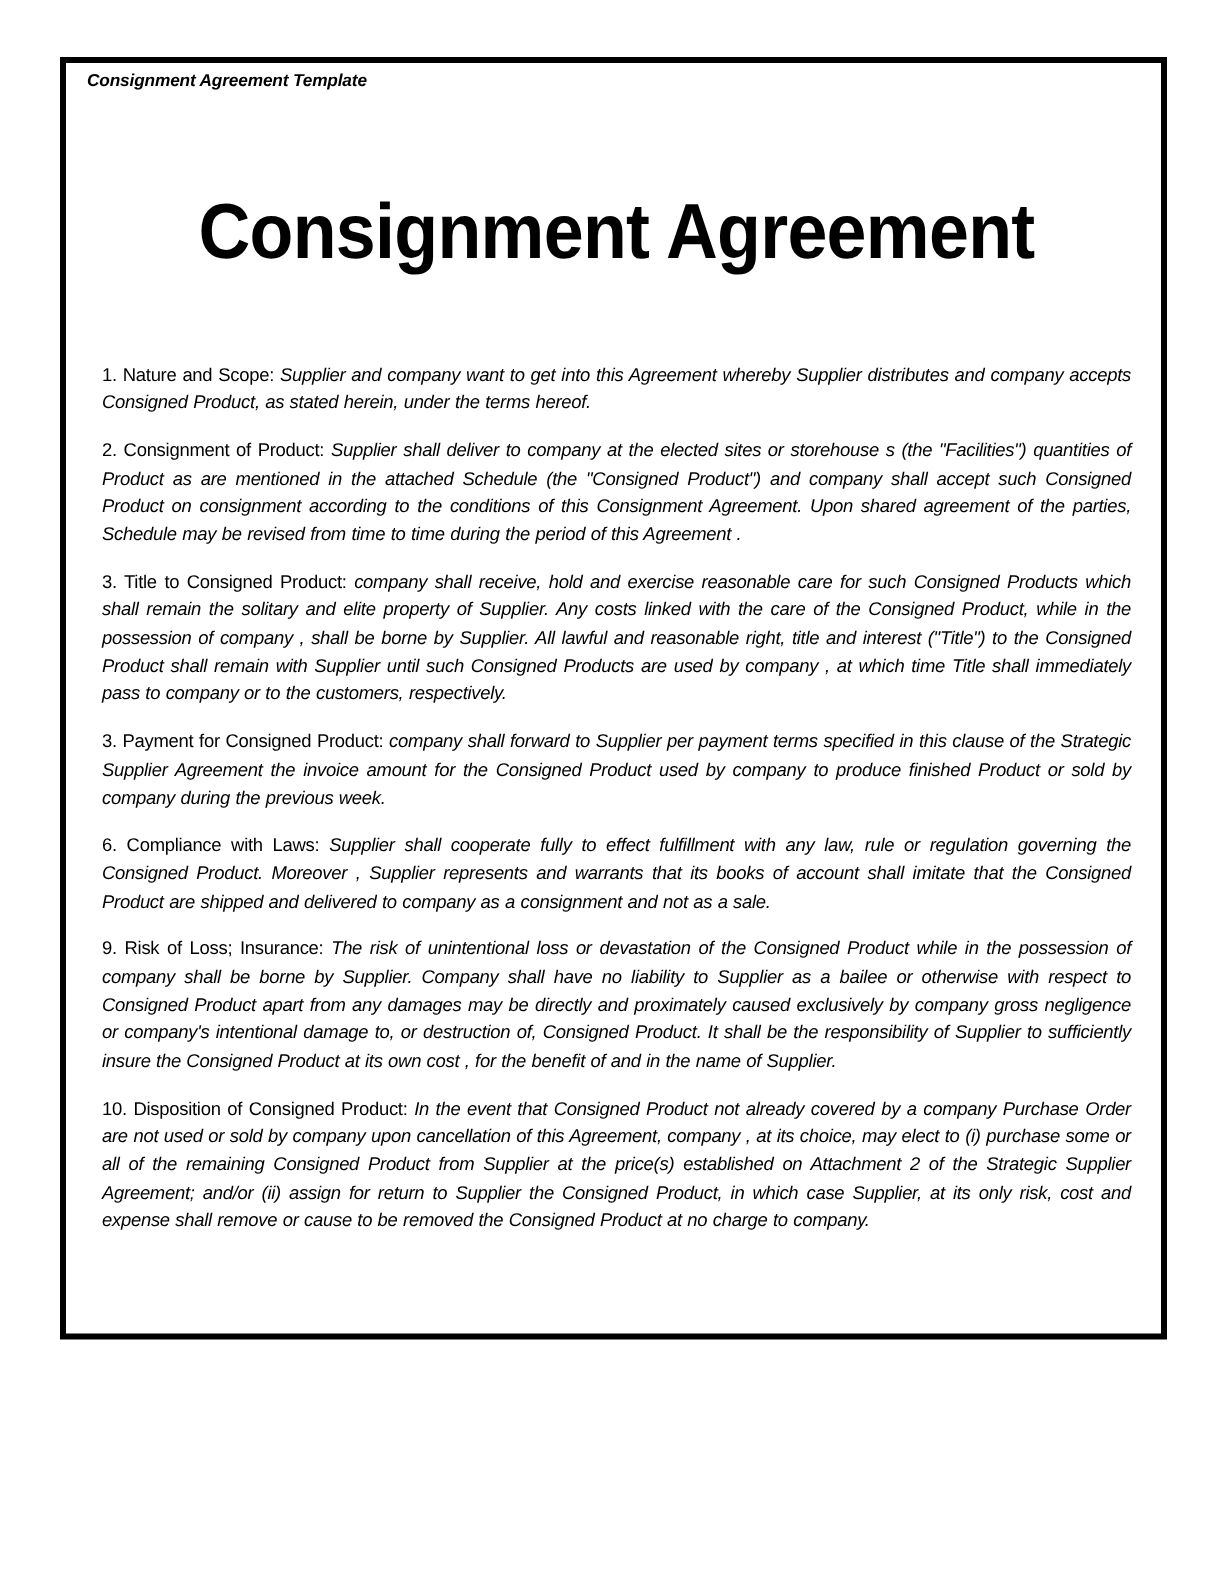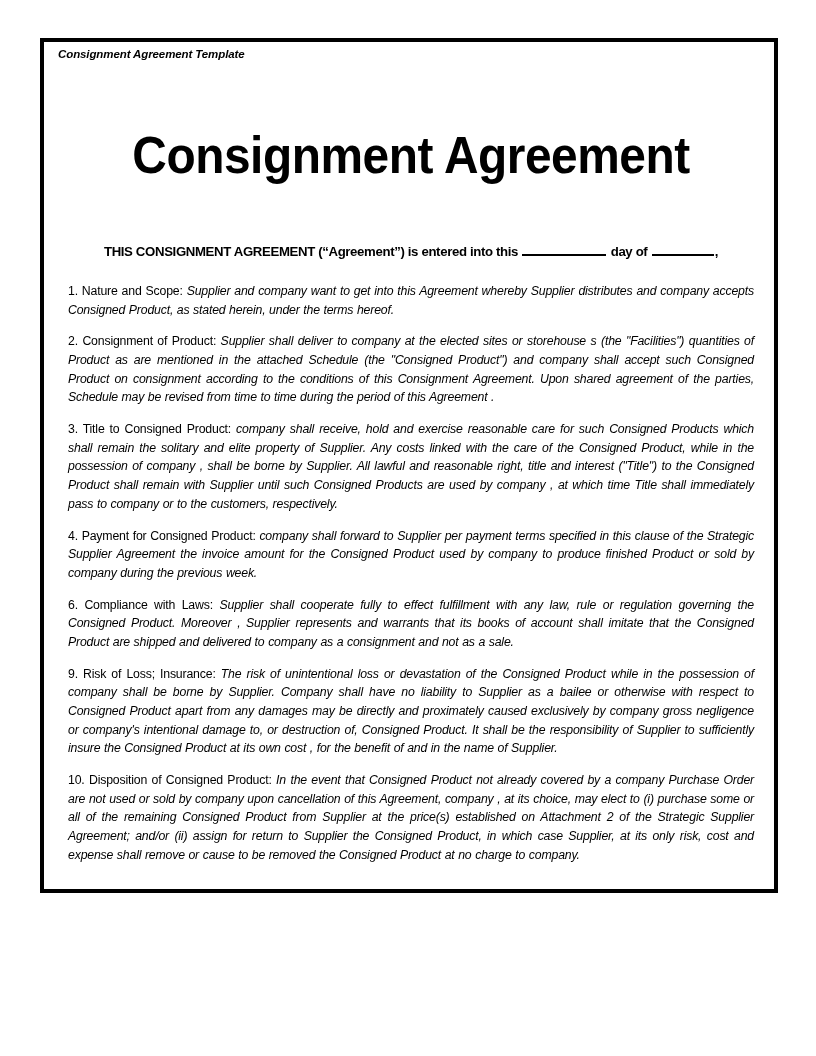--- a/index.html
+++ b/index.html
@@ -117,39 +117,38 @@
 
 <div class="page">
 
   <div class="doc-header">Consignment Agreement Template</div>
 
   <div class="content">
 
     <h1 class="doc-title">Consignment Agreement</h1>
 
     <div class="preamble">
-      <span class="ln ln1"><span>THIS CONSIGNMENT AGREEMENT (“Agreement”) is entered into this </span><span class="blank b-lg"></span><span> day of </span><span class="blank b-md"></span><span>,</span></span>
     </div>
 
     <div class="clauses">
 
       <p class="clause">
         <span class="heading">1. Nature and Scope:</span><span class="body"> Supplier and company want to get into this Agreement whereby Supplier distributes and company accepts Consigned Product, as stated herein, under the terms hereof.</span>
       </p>
 
       <p class="clause">
         <span class="heading">2. Consignment of Product:</span><span class="body"> Supplier shall deliver to company at the elected sites or storehouse s (the "Facilities") quantities of Product as are mentioned in the attached Schedule (the "Consigned Product") and company shall accept such Consigned Product on consignment according to the conditions of this Consignment Agreement.  Upon shared agreement of the parties, Schedule may be revised from time to time during the   period of this Agreement .</span>
       </p>
 
       <p class="clause">
         <span class="heading">3. Title to Consigned Product:</span><span class="body"> company shall receive, hold and exercise reasonable care for such Consigned Products which shall remain the solitary and elite property of Supplier.   Any costs linked with the care of the Consigned Product, while in the possession of company , shall be borne by Supplier.  All lawful and reasonable right, title and interest ("Title") to the Consigned Product shall remain with Supplier until such Consigned Products are used by company , at which time Title shall immediately pass to company or to the customers, respectively.</span>
       </p>
 
       <p class="clause">
-        <span class="heading">4. Payment for Consigned Product:</span><span class="body"> company shall forward to Supplier per payment terms specified in this clause of the Strategic Supplier Agreement the invoice amount for the Consigned Product used by company to produce finished Product or sold by  company during the previous  week.</span>
+        <span class="heading">3. Payment for Consigned Product:</span><span class="body"> company shall forward to Supplier per payment terms specified in this clause of the Strategic Supplier Agreement the invoice amount for the Consigned Product used by company to produce finished Product or sold by  company during the previous  week.</span>
       </p>
 
 
       <p class="clause">
         <span class="heading">6. Compliance with Laws:</span><span class="body"> Supplier shall cooperate fully to effect fulfillment with any law, rule or regulation governing the Consigned Product.  Moreover , Supplier represents and warrants that its books of account shall imitate that the Consigned Product are shipped and delivered to   company as a consignment and not as a sale.</span>
       </p>
 
 
       <p class="clause">
         <span class="heading">9. Risk of Loss; Insurance:</span><span class="body"> The risk of unintentional loss or devastation of the Consigned Product while in the possession of company shall be borne by Supplier.   Company shall have no liability to Supplier as a bailee or otherwise with respect to Consigned Product apart from any damages may be directly and proximately caused exclusively by company gross negligence or company's intentional damage to, or destruction of, Consigned Product. It shall be the responsibility of Supplier to sufficiently insure the Consigned Product at its own cost , for the benefit of and in the name of Supplier.</span>

